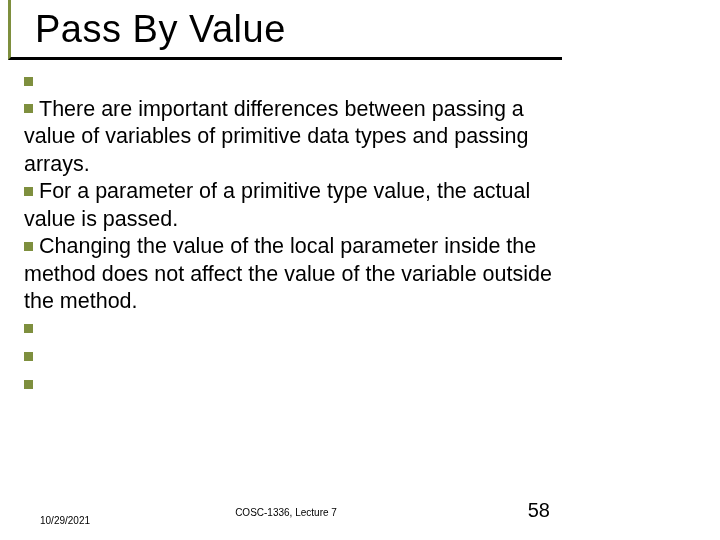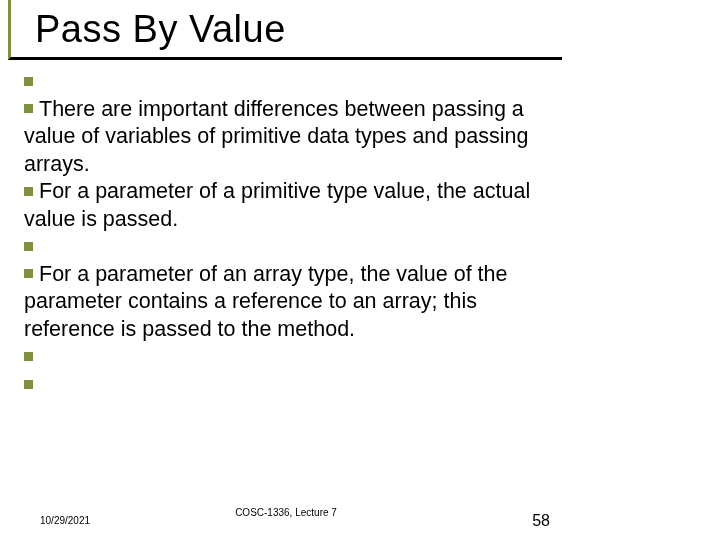--- a/index.html
+++ b/index.html
@@ -4,37 +4,37 @@
 <style>
   html,body{margin:0;padding:0;width:720px;height:540px;background:#fff;font-family:Arial,Helvetica,sans-serif;color:#000;overflow:hidden}
   .slide{position:relative;width:572px;height:540px;box-sizing:border-box}
   .title-wrap{padding:8px 0 6px 24px;border-bottom:3px solid #000;margin:0 10px 8px 8px;border-left:3px solid #7e8f3e}
   .title{font-size:38px;margin:0;font-weight:400;letter-spacing:0.5px}
   .body{padding:0 18px 0 24px;font-size:21.5px;line-height:1.28}
   .bul{display:inline-block;width:9px;height:9px;background:#7e8f3e;margin:0 6px 2px 0;vertical-align:middle}
   .footer{position:absolute;bottom:6px;left:0;right:0;font-size:10px;color:#000}
   .fdate{position:absolute;left:40px;bottom:8px}
   .fcenter{position:absolute;left:0;right:0;text-align:center;bottom:16px}
-  .fnum{position:absolute;right:22px;bottom:4px;font-size:16px}
+  .fnum{position:absolute;right:22px;bottom:12px;font-size:20px}
   b{font-weight:normal}
   i{font-style:italic}
 </style>
 </head>
 <body>
 
 <div class="slide">
   <div class="title-wrap">
     <h1 class="title">Pass By Value</h1>
   </div>
   <div class="body">
     <span class="bul"></span><br>
     <span class="bul"></span><span>There are important differences between passing a value of variables of primitive data types and passing arrays.</span><br>
     <span class="bul"></span><span><span>For a parameter of a </span><b>primitive type value</b><span>, the actual value is passed.</span></span><br>
+    <span class="bul"></span><span>Changing the value of the local parameter inside the method does not affect the value of the variable outside the method.</span><br>
     <span class="bul"></span><br>
-    <span class="bul"></span><span><span>For a parameter of an </span><b>array type</b><span>, the value of the parameter contains a reference to an array; this reference is passed to the method.</span></span><br>
     <span class="bul"></span><br>
     <span class="bul"></span>
   </div>
   <div class="footer">
     <span class="fdate">10/29/2021</span>
     <span class="fcenter">COSC-1336, Lecture 7</span>
     <span class="fnum">58</span>
   </div>
 </div>
 

